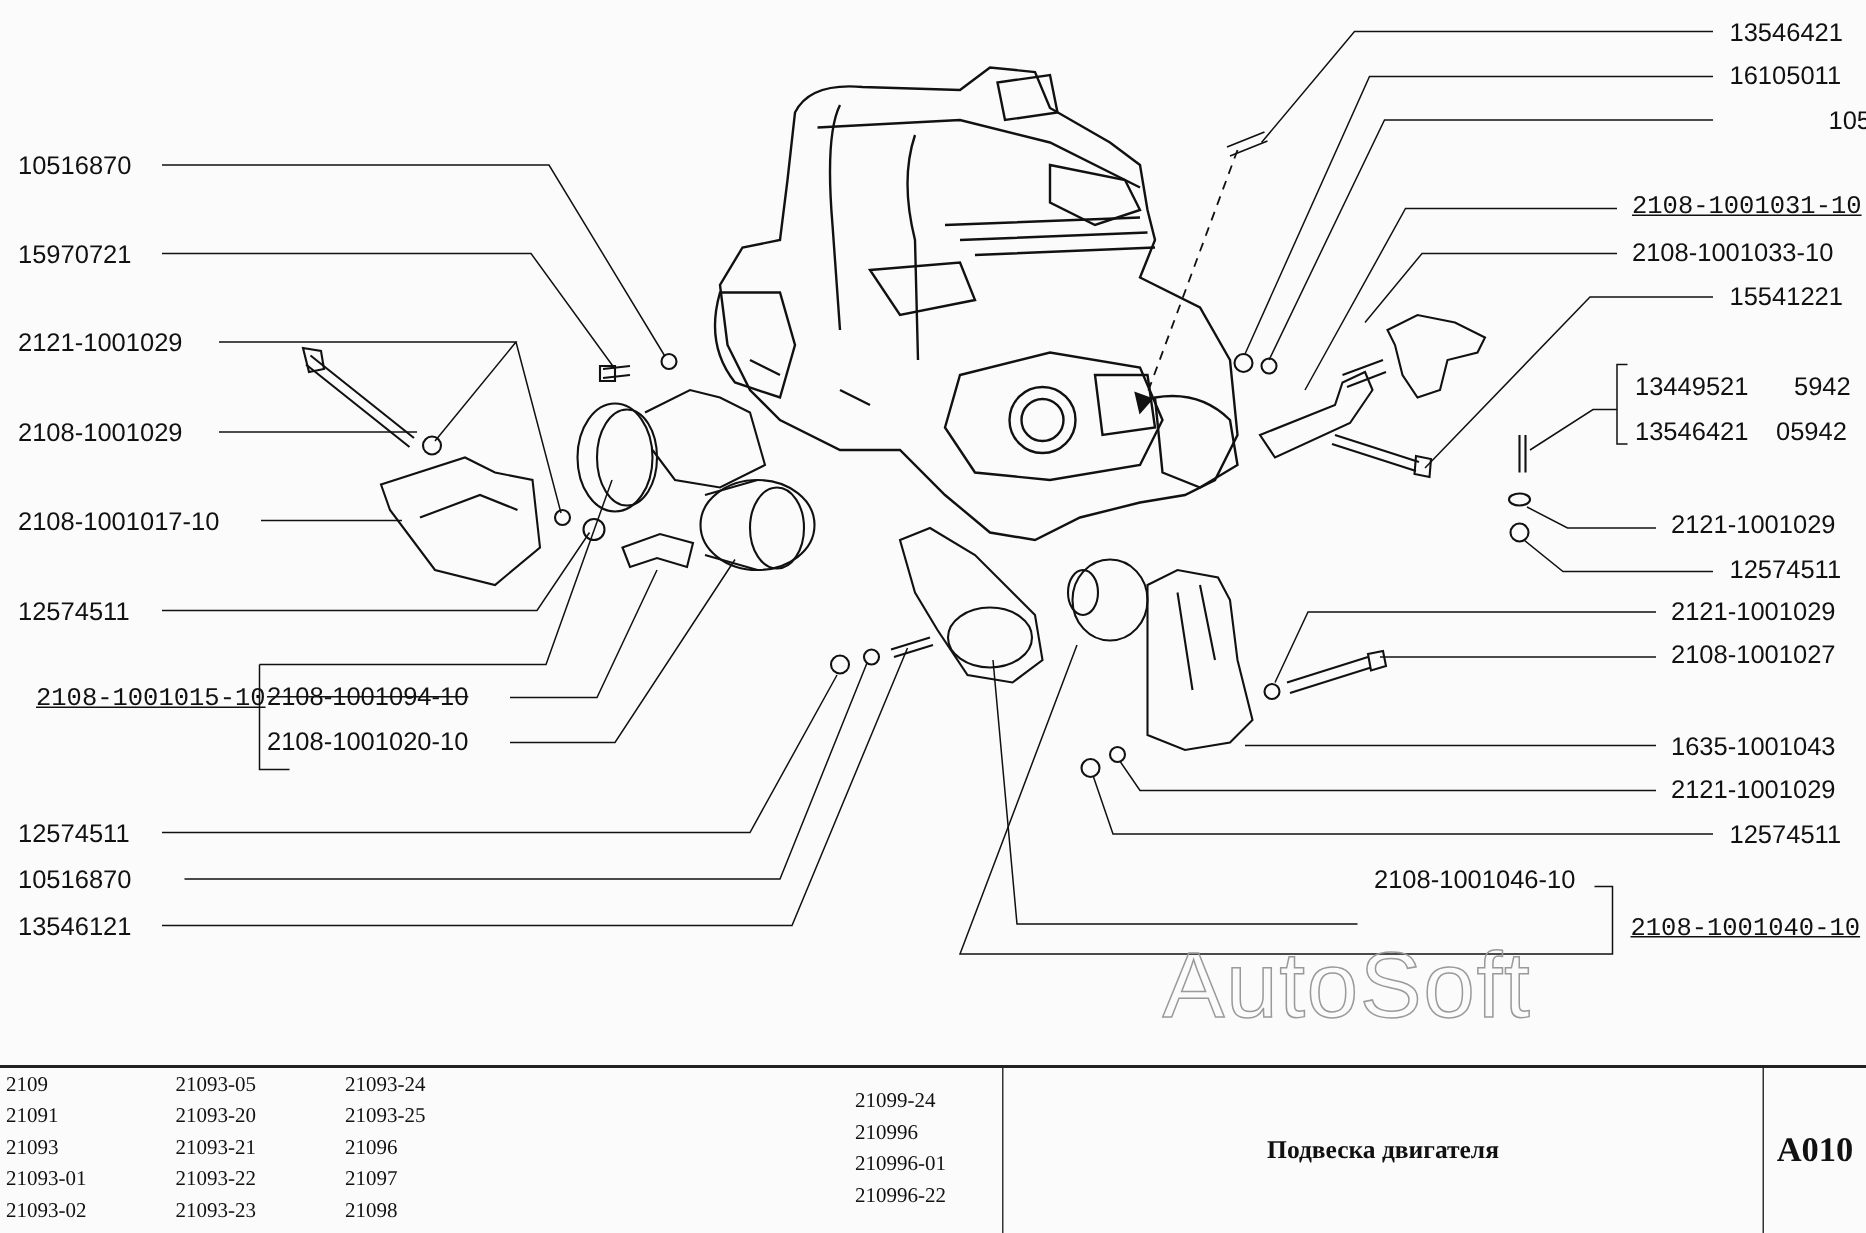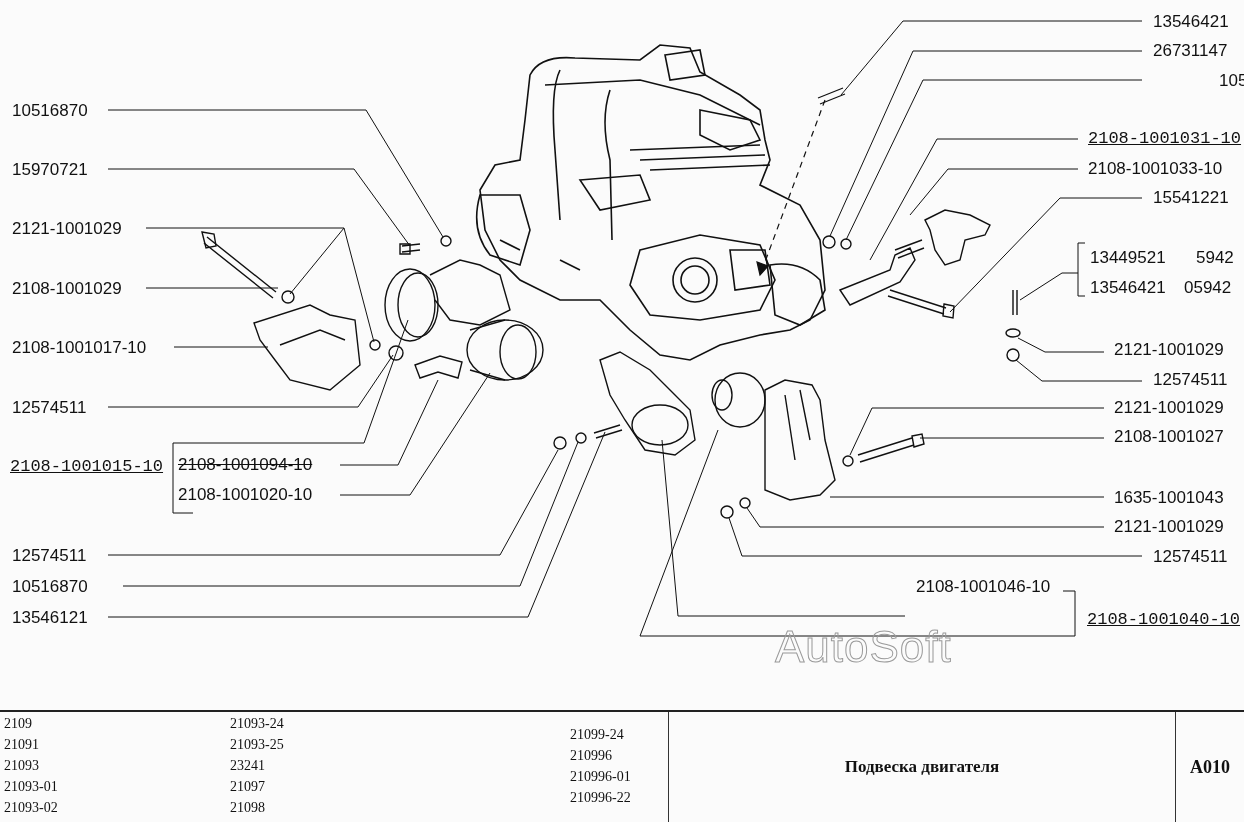--- a/index.html
+++ b/index.html
@@ -1,29 +1,29 @@
 <!DOCTYPE html>
 <html><head>
 <meta charset="utf-8">
 <style>
   html,body{margin:0;padding:0;background:#fbfbfb;}
   body{width:1244px;height:822px;position:relative;overflow:hidden;font-family:"Liberation Sans",sans-serif;color:#111;}
   .lbl{position:absolute;font-size:17px;line-height:20px;white-space:nowrap;color:#111;}
   .u{text-decoration:underline;font-family:Liberation Mono, monospace;}
   .strike{text-decoration:line-through;}
   svg.draw{position:absolute;left:0;top:0;}
-  .wm{position:absolute;left:775px;top:622px;font-size:44px;color:transparent;-webkit-text-stroke:1px #9a9a9a;font-family:"Liberation Sans",sans-serif;letter-spacing:1px;}
+  .wm{position:absolute;left:775px;top:622px;font-size:62px;color:transparent;-webkit-text-stroke:1px #9a9a9a;font-family:"Liberation Sans",sans-serif;letter-spacing:1px;}
   .tbl{position:absolute;left:0;top:710px;width:1244px;height:112px;border-top:2px solid #222;}
   .mods{position:absolute;left:0;top:713px;width:660px;height:108px;font-family:"Liberation Serif",serif;font-size:14px;padding-left:47px;}
   .col{position:absolute;top:0;}
   .col div{height:21px;line-height:21px;}
   .vsep1{position:absolute;left:668px;top:712px;width:1px;height:110px;background:#333;}
   .vsep2{position:absolute;left:1175px;top:712px;width:1px;height:110px;background:#333;}
   .title{position:absolute;left:669px;top:712px;width:506px;height:110px;display:flex;align-items:center;justify-content:center;font-family:"Liberation Serif",serif;font-weight:bold;font-size:17px;}
-  .code{position:absolute;left:1176px;top:712px;width:68px;height:110px;display:flex;align-items:center;justify-content:center;font-family:"Liberation Serif",serif;font-weight:bold;font-size:18px;}
+  .code{position:absolute;left:1176px;top:712px;width:68px;height:110px;display:flex;align-items:center;justify-content:center;font-family:"Liberation Serif",serif;font-weight:bold;font-size:23px;}
 </style>
 </head>
 <body>
 
 <svg class="draw" width="1244" height="710" viewBox="0 0 1244 710" fill="none" stroke="#111" stroke-width="1.2">
 
   <g stroke-width="1.6">
     <path d="M530 75 Q540 55 575 58 L640 60 L660 45 L690 48 L700 72 L740 95 L760 110 L765 140 L770 160 L760 185 L800 205 L820 240 L825 290 L810 320 L790 330 L760 335 L720 345 L690 360 L660 355 L630 330 L600 300 L560 300 L520 280 L500 260 L485 230 L480 190 L495 165 L520 160 L525 120 Z"></path>
     <path d="M545 85 L640 80 L700 95 L760 125"></path>
     <path d="M560 70 Q550 90 555 150 L560 220"></path>
@@ -130,29 +130,29 @@
     <path d="M1063 591 L1075 591 L1075 636 L640 636 L718 430"></path>
   </g>
 </svg>
 
 <div class="lbl" style="left:12px;top:101px">10516870</div>
 <div class="lbl" style="left:12px;top:160px">15970721</div>
 <div class="lbl" style="left:12px;top:219px">2121-1001029</div>
 <div class="lbl" style="left:12px;top:279px">2108-1001029</div>
 <div class="lbl" style="left:12px;top:338px">2108-1001017-10</div>
 <div class="lbl" style="left:12px;top:398px">12574511</div>
-<div class="lbl u" style="left:10px;top:457px">2108-1001015-10</div>
+<div class="lbl u" style="left:24px;top:457px">2108-1001015-10</div>
 <div class="lbl strike" style="left:178px;top:455px">2108-1001094-10</div>
 <div class="lbl" style="left:178px;top:485px">2108-1001020-10</div>
 <div class="lbl" style="left:12px;top:546px">12574511</div>
 <div class="lbl" style="left:12px;top:577px">10516870</div>
 <div class="lbl" style="left:12px;top:608px">13546121</div>
 
 <div class="lbl" style="left:1153px;top:12px">13546421</div>
-<div class="lbl" style="left:1153px;top:41px">26731147</div>
+<div class="lbl" style="left:1153px;top:41px">16105011</div>
 <div class="lbl" style="left:1219px;top:71px">10520001</div>
 <div class="lbl u" style="left:1088px;top:129px">2108-1001031-10</div>
 <div class="lbl" style="left:1088px;top:159px">2108-1001033-10</div>
 <div class="lbl" style="left:1153px;top:188px">15541221</div>
 <div class="lbl" style="left:1090px;top:248px">13449521</div>
 <div class="lbl" style="left:1196px;top:248px">5942</div>
 <div class="lbl" style="left:1090px;top:278px">13546421</div>
 <div class="lbl" style="left:1184px;top:278px">05942</div>
 <div class="lbl" style="left:1114px;top:340px">2121-1001029</div>
 <div class="lbl" style="left:1153px;top:370px">12574511</div>
@@ -168,24 +168,31 @@
 
 <div class="tbl"></div>
 <div class="mods">
   <div class="col" style="left:4px">
     <div>2109</div>
     <div>21091</div>
     <div>21093</div>
     <div>21093-01</div>
     <div>21093-02</div>
   </div>
+  <div class="col" style="left:117px">
+    <div>21093-05</div>
+    <div>21093-20</div>
+    <div>21093-21</div>
+    <div>21093-22</div>
+    <div>21093-23</div>
+  </div>
   <div class="col" style="left:230px">
     <div>21093-24</div>
     <div>21093-25</div>
-    <div>23241</div>
+    <div>21096</div>
     <div>21097</div>
     <div>21098</div>
   </div>
   <div class="col" style="left:570px;top:11px">
     <div>21099-24</div>
     <div>210996</div>
     <div>210996-01</div>
     <div>210996-22</div>
   </div>
 </div>

